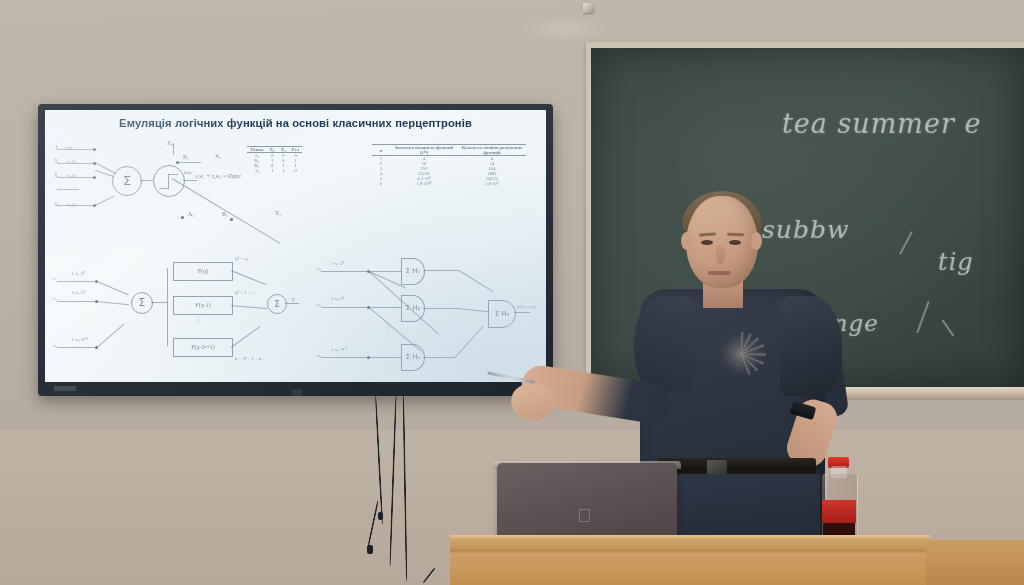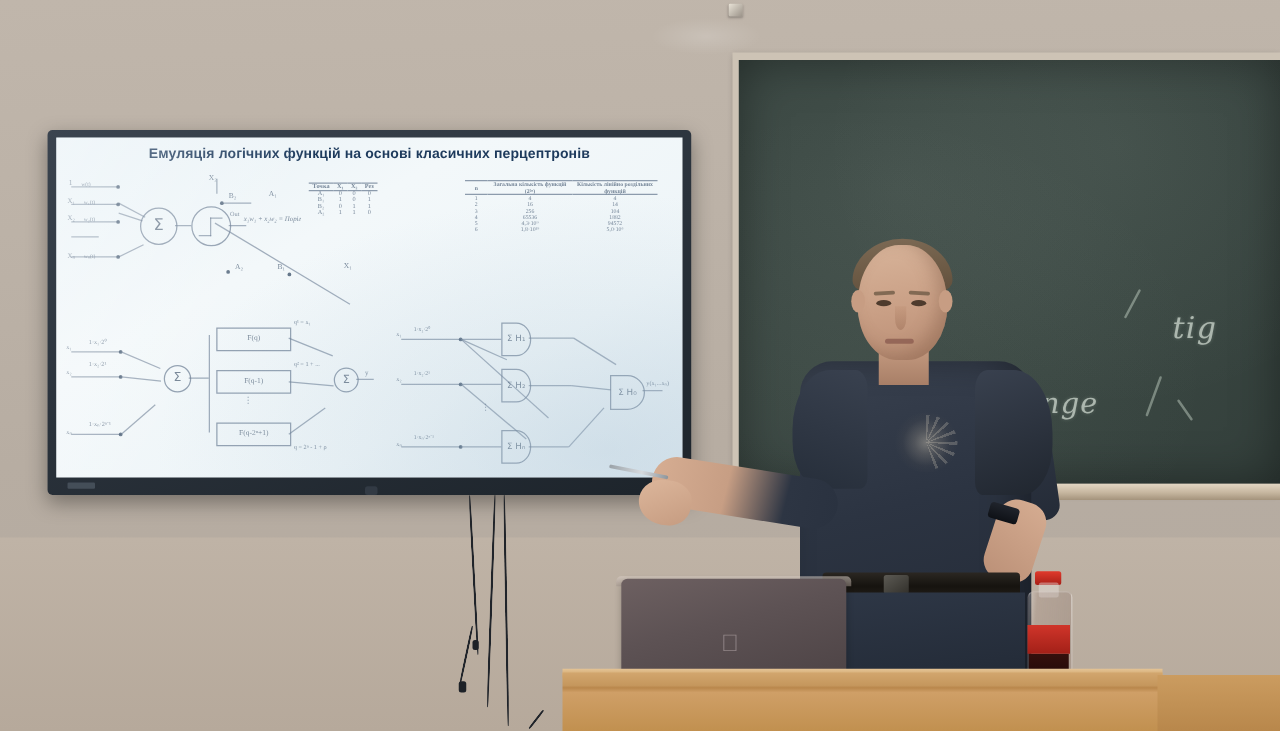--- a/index.html
+++ b/index.html
@@ -466,20 +466,22 @@
   <div class="wall-lower"></div>
   <div class="wall-sheen"></div>
   <div class="wall-fixture"></div>
 
   <div class="chalkboard-frame"></div>
   <div class="chalkboard">
     <div class="chalk-dust"></div>
   </div>
   <div class="chalk-rail"></div>
 
+  <div class="chalk-text chalk-l1">tea  summer e</div>
+  <div class="chalk-text chalk-l2">subbw</div>
   <div class="chalk-text chalk-l4">tig</div>
   <div class="chalk-text chalk-l5">ange</div>
   <div class="chalk-mark" style="left:905px;top:230px;width:2px;height:26px;transform:rotate(28deg);"></div>
   <div class="chalk-mark" style="left:922px;top:300px;width:2px;height:34px;transform:rotate(20deg);"></div>
   <div class="chalk-mark" style="left:947px;top:318px;width:2px;height:20px;transform:rotate(-35deg);"></div>
 
   <div class="tv-bezel"></div>
   <div class="tv-badge"></div>
   <div class="tv-sensor"></div>
 

